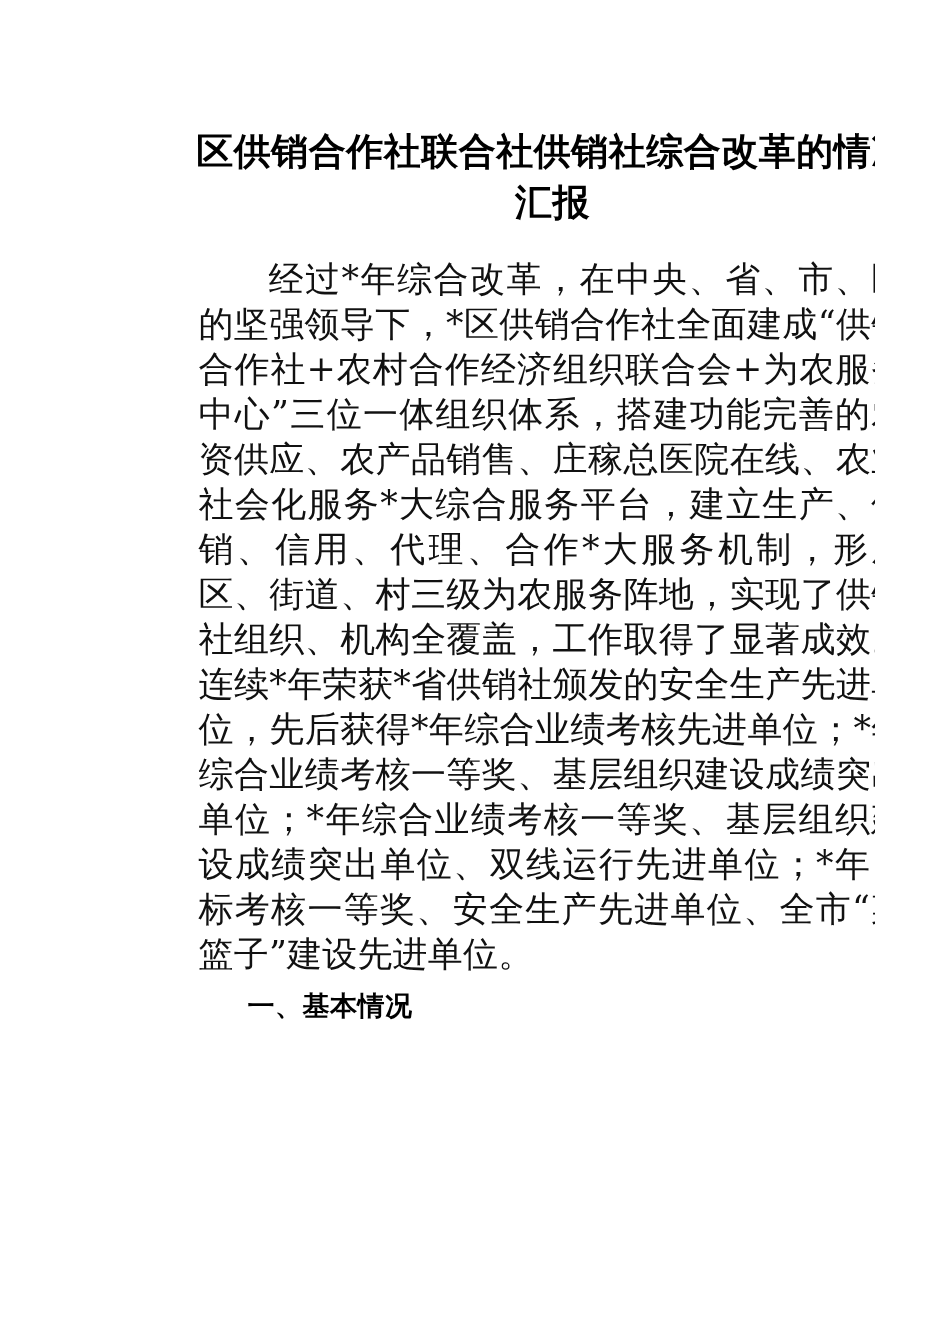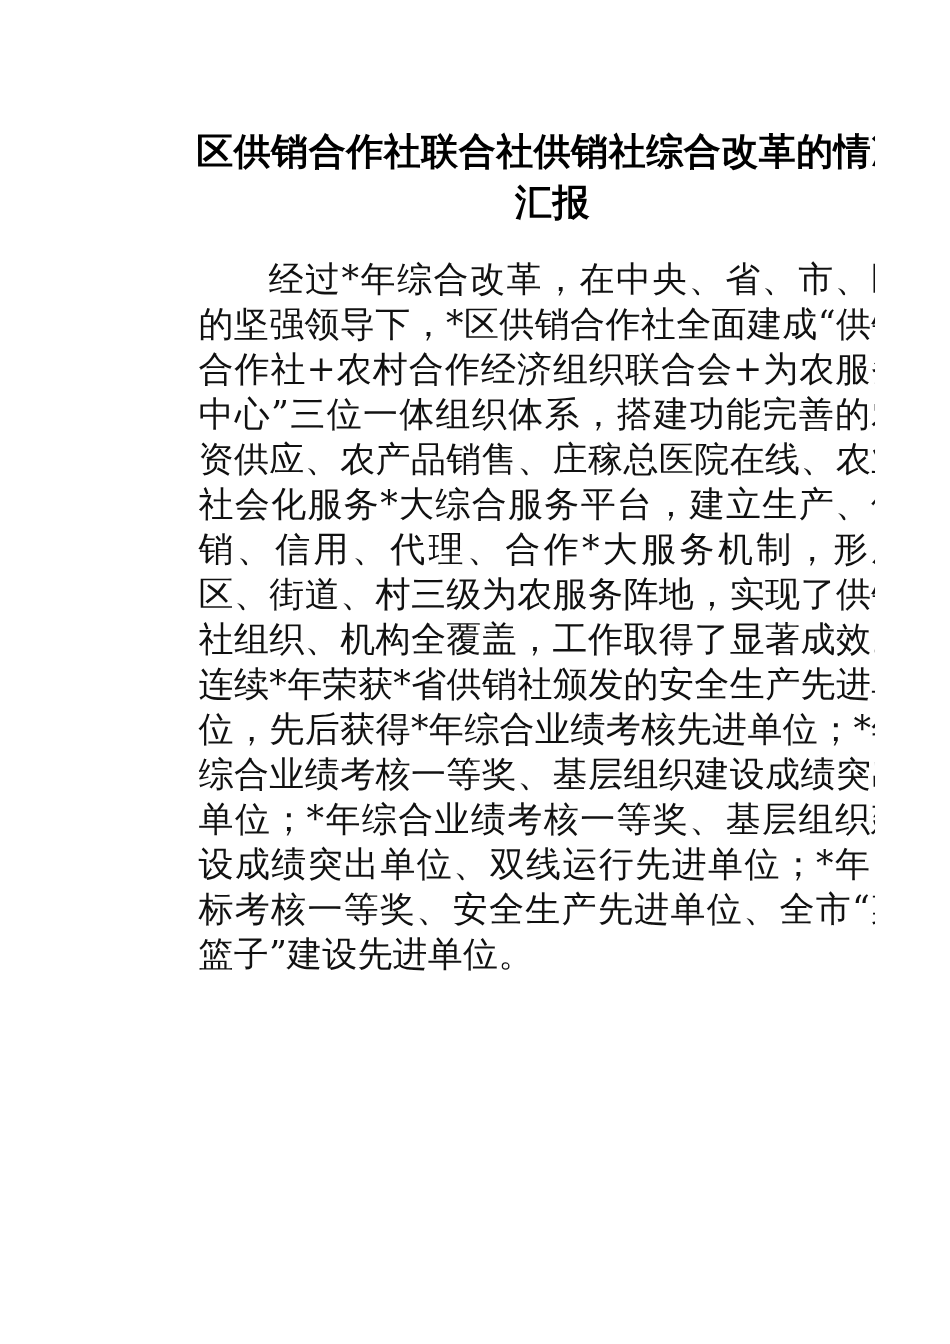--- a/index.html
+++ b/index.html
@@ -90,18 +90,19 @@
 
 <div class="page">
   <div class="content">
 
     <h1 class="doc-title">区供销合作社联合社供销社综合改革的情况汇报</h1>
 
     <div class="body-block">
 
       <p class="para">经过*年综合改革，在中央、省、市、区的坚强领导下，*区供销合作社全面建成“供销合作社+农村合作经济组织联合会+为农服务中心”三位一体组织体系，搭建功能完善的农资供应、农产品销售、庄稼总医院在线、农业社会化服务*大综合服务平台，建立生产、供销、信用、代理、合作*大服务机制，形成区、街道、村三级为农服务阵地，实现了供销社组织、机构全覆盖，工作取得了显著成效。连续*年荣获*省供销社颁发的安全生产先进单位，先后获得*年综合业绩考核先进单位；*年综合业绩考核一等奖、基层组织建设成绩突出单位；*年综合业绩考核一等奖、基层组织建设成绩突出单位、双线运行先进单位；*年目标考核一等奖、安全生产先进单位、全市“菜篮子”建设先进单位。</p>
 
+      <h2 class="section-heading">一、基本情况</h2>
 
 
     </div>
 
   </div>
 </div>
 
 </body></html>

